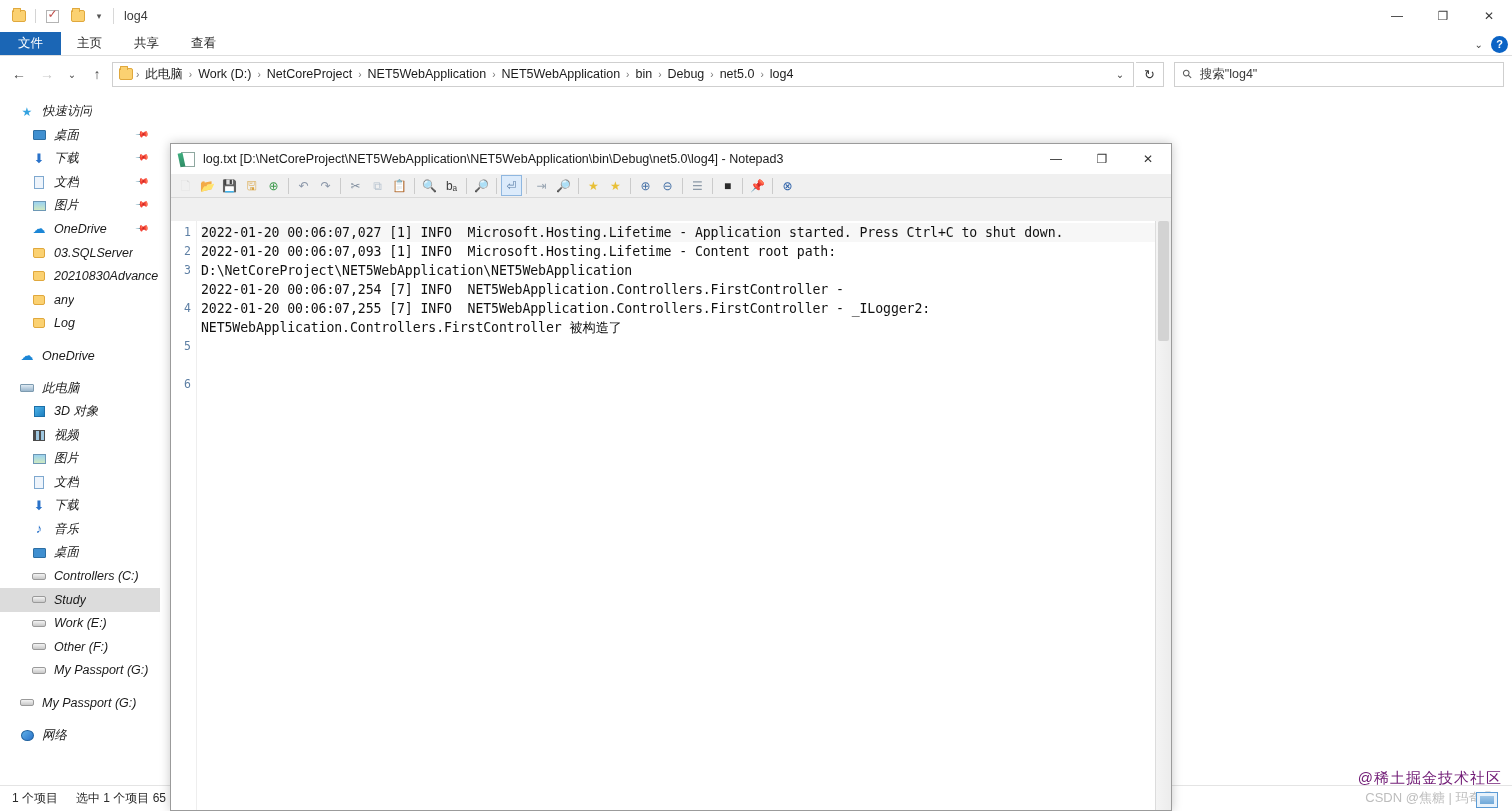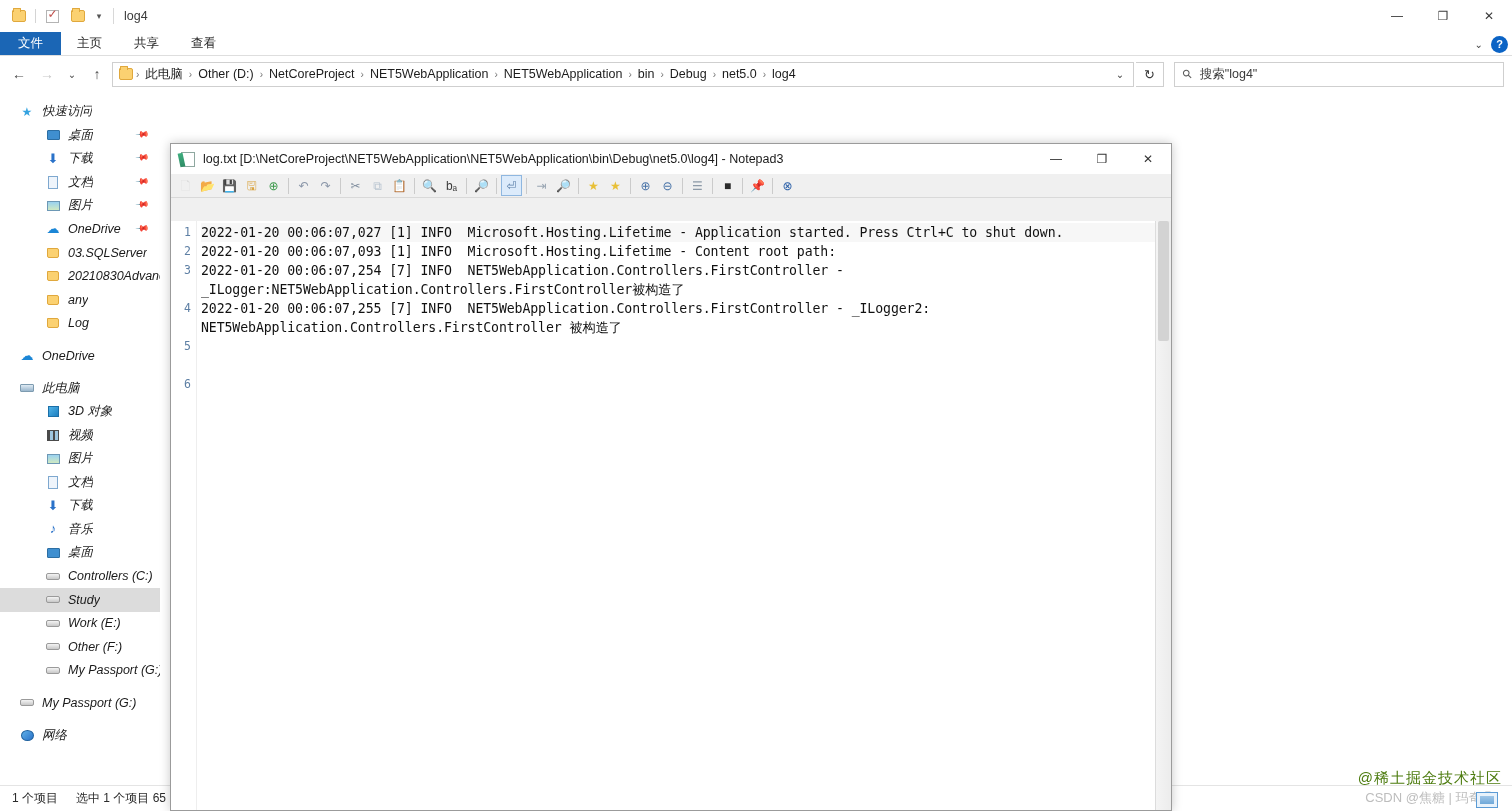--- a/index.html
+++ b/index.html
@@ -132,21 +132,21 @@
   .ex-body { position: absolute; top: 92px; left: 0; right: 0; bottom: 26px; display: flex; }
   .nav-pane {
     width: 160px; background: #fff; padding-top: 8px;
     overflow: hidden; flex: none;
   }
   .nav-item {
     height: 23.5px; display: flex; align-items: center;
     padding-left: 18px; font-size: 12.5px; color: #1a1a1a;
     position: relative; white-space: nowrap;
   }
-  .nav-item.indent1 { padding-left: 44px; }
+  .nav-item.indent1 { padding-left: 30px; }
   .nav-item.selected2 { background: #dcdcdc; }
   .nav-ico { width: 18px; display:flex; align-items:center; justify-content:center; margin-right: 6px; flex:none; }
   .nav-label { overflow: hidden; text-overflow: clip; font-style: italic; }
   .pin {
     position: absolute; right: 12px; top: 6px;
     font-size: 10px; color: #9a9a9a; transform: rotate(40deg);
   }
 
   
   .list-pane { flex: 1; position: relative; background: #fff; }
@@ -271,21 +271,21 @@
   .np-rightbar .thumb {
     position: absolute; left: 2px; right: 2px; top: 0; height: 120px;
     background: #d3d3d3; border-radius: 2px;
   }
 
   
   .wm {
     position: absolute; right: 10px; bottom: 4px; text-align: center;
     pointer-events: none;
   }
-  .wm1 { font-size: 15px; color: #4d7c0f; letter-spacing: 1px; }
+  .wm1 { font-size: 15px; color: #701a75; letter-spacing: 1px; }
   .wm2 { font-size: 13px; color: #bdbdbd; margin-top: 1px; }
   .tray-ico {
     position: absolute; right: 14px; bottom: 3px;
     width: 22px; height: 16px; border: 1px solid #5b9bd5; background:#e8f2fb;
   }
   .tray-ico:after{
     content:""; position:absolute; left:3px; top:3px; right:3px; bottom:3px;
     background: linear-gradient(180deg,#9fc6e8,#6fa8d8);
   }
 </style>
@@ -333,21 +333,21 @@
     <div class="nav-btn small">⌄</div>
     <div class="nav-btn">↑</div>
 
     <div class="addr-box">
       <span class="addr-folder">
           <span class="folder-glyph"></span>
         </span>
       <span class="crumb-sep">›</span>
       <span class="crumb">此电脑</span>
       <span class="crumb-sep">›</span>
-      <span class="crumb">Other (D:)</span>
+      <span class="crumb">Work (D:)</span>
       <span class="crumb-sep">›</span>
       <span class="crumb">NetCoreProject</span>
       <span class="crumb-sep">›</span>
       <span class="crumb">NET5WebApplication</span>
       <span class="crumb-sep">›</span>
       <span class="crumb">NET5WebApplication</span>
       <span class="crumb-sep">›</span>
       <span class="crumb">bin</span>
       <span class="crumb-sep">›</span>
       <span class="crumb">Debug</span>
@@ -671,23 +671,23 @@
         <div class="gln">4</div>
         <div class="gln">&nbsp;</div>
         <div class="gln">5</div>
         <div class="gln">&nbsp;</div>
         <div class="gln">6</div>
       </div>
     <div class="code" id="np-code">
         <div class="cl first">2022-01-20 00:06:07,027 [1] INFO  Microsoft.Hosting.Lifetime - Application started. Press Ctrl+C to shut down.</div>
         <div class="cl">2022-01-20 00:06:07,093 [1] INFO  Microsoft.Hosting.Lifetime - Content root path:</div>
         <div class="eolmark" style="top: 40px;">↵</div>
+        <div class="cl">D:\NetCoreProject\NET5WebApplication\NET5WebApplication</div>
         <div class="cl">2022-01-20 00:06:07,254 [7] INFO  NET5WebApplication.Controllers.FirstController -</div>
         <div class="eolmark" style="top: 78px;">↵</div>
-        <div class="cl">_ILogger:NET5WebApplication.Controllers.FirstController被构造了</div>
         <div class="cl">2022-01-20 00:06:07,255 [7] INFO  NET5WebApplication.Controllers.FirstController - _ILogger2:</div>
         <div class="eolmark" style="top: 116px;">↵</div>
         <div class="cl">NET5WebApplication.Controllers.FirstController 被构造了</div>
         <div class="cl"></div>
       </div>
   </div>
   <div class="np-rightbar">
       <div class="thumb"></div>
     </div>
 </div>

